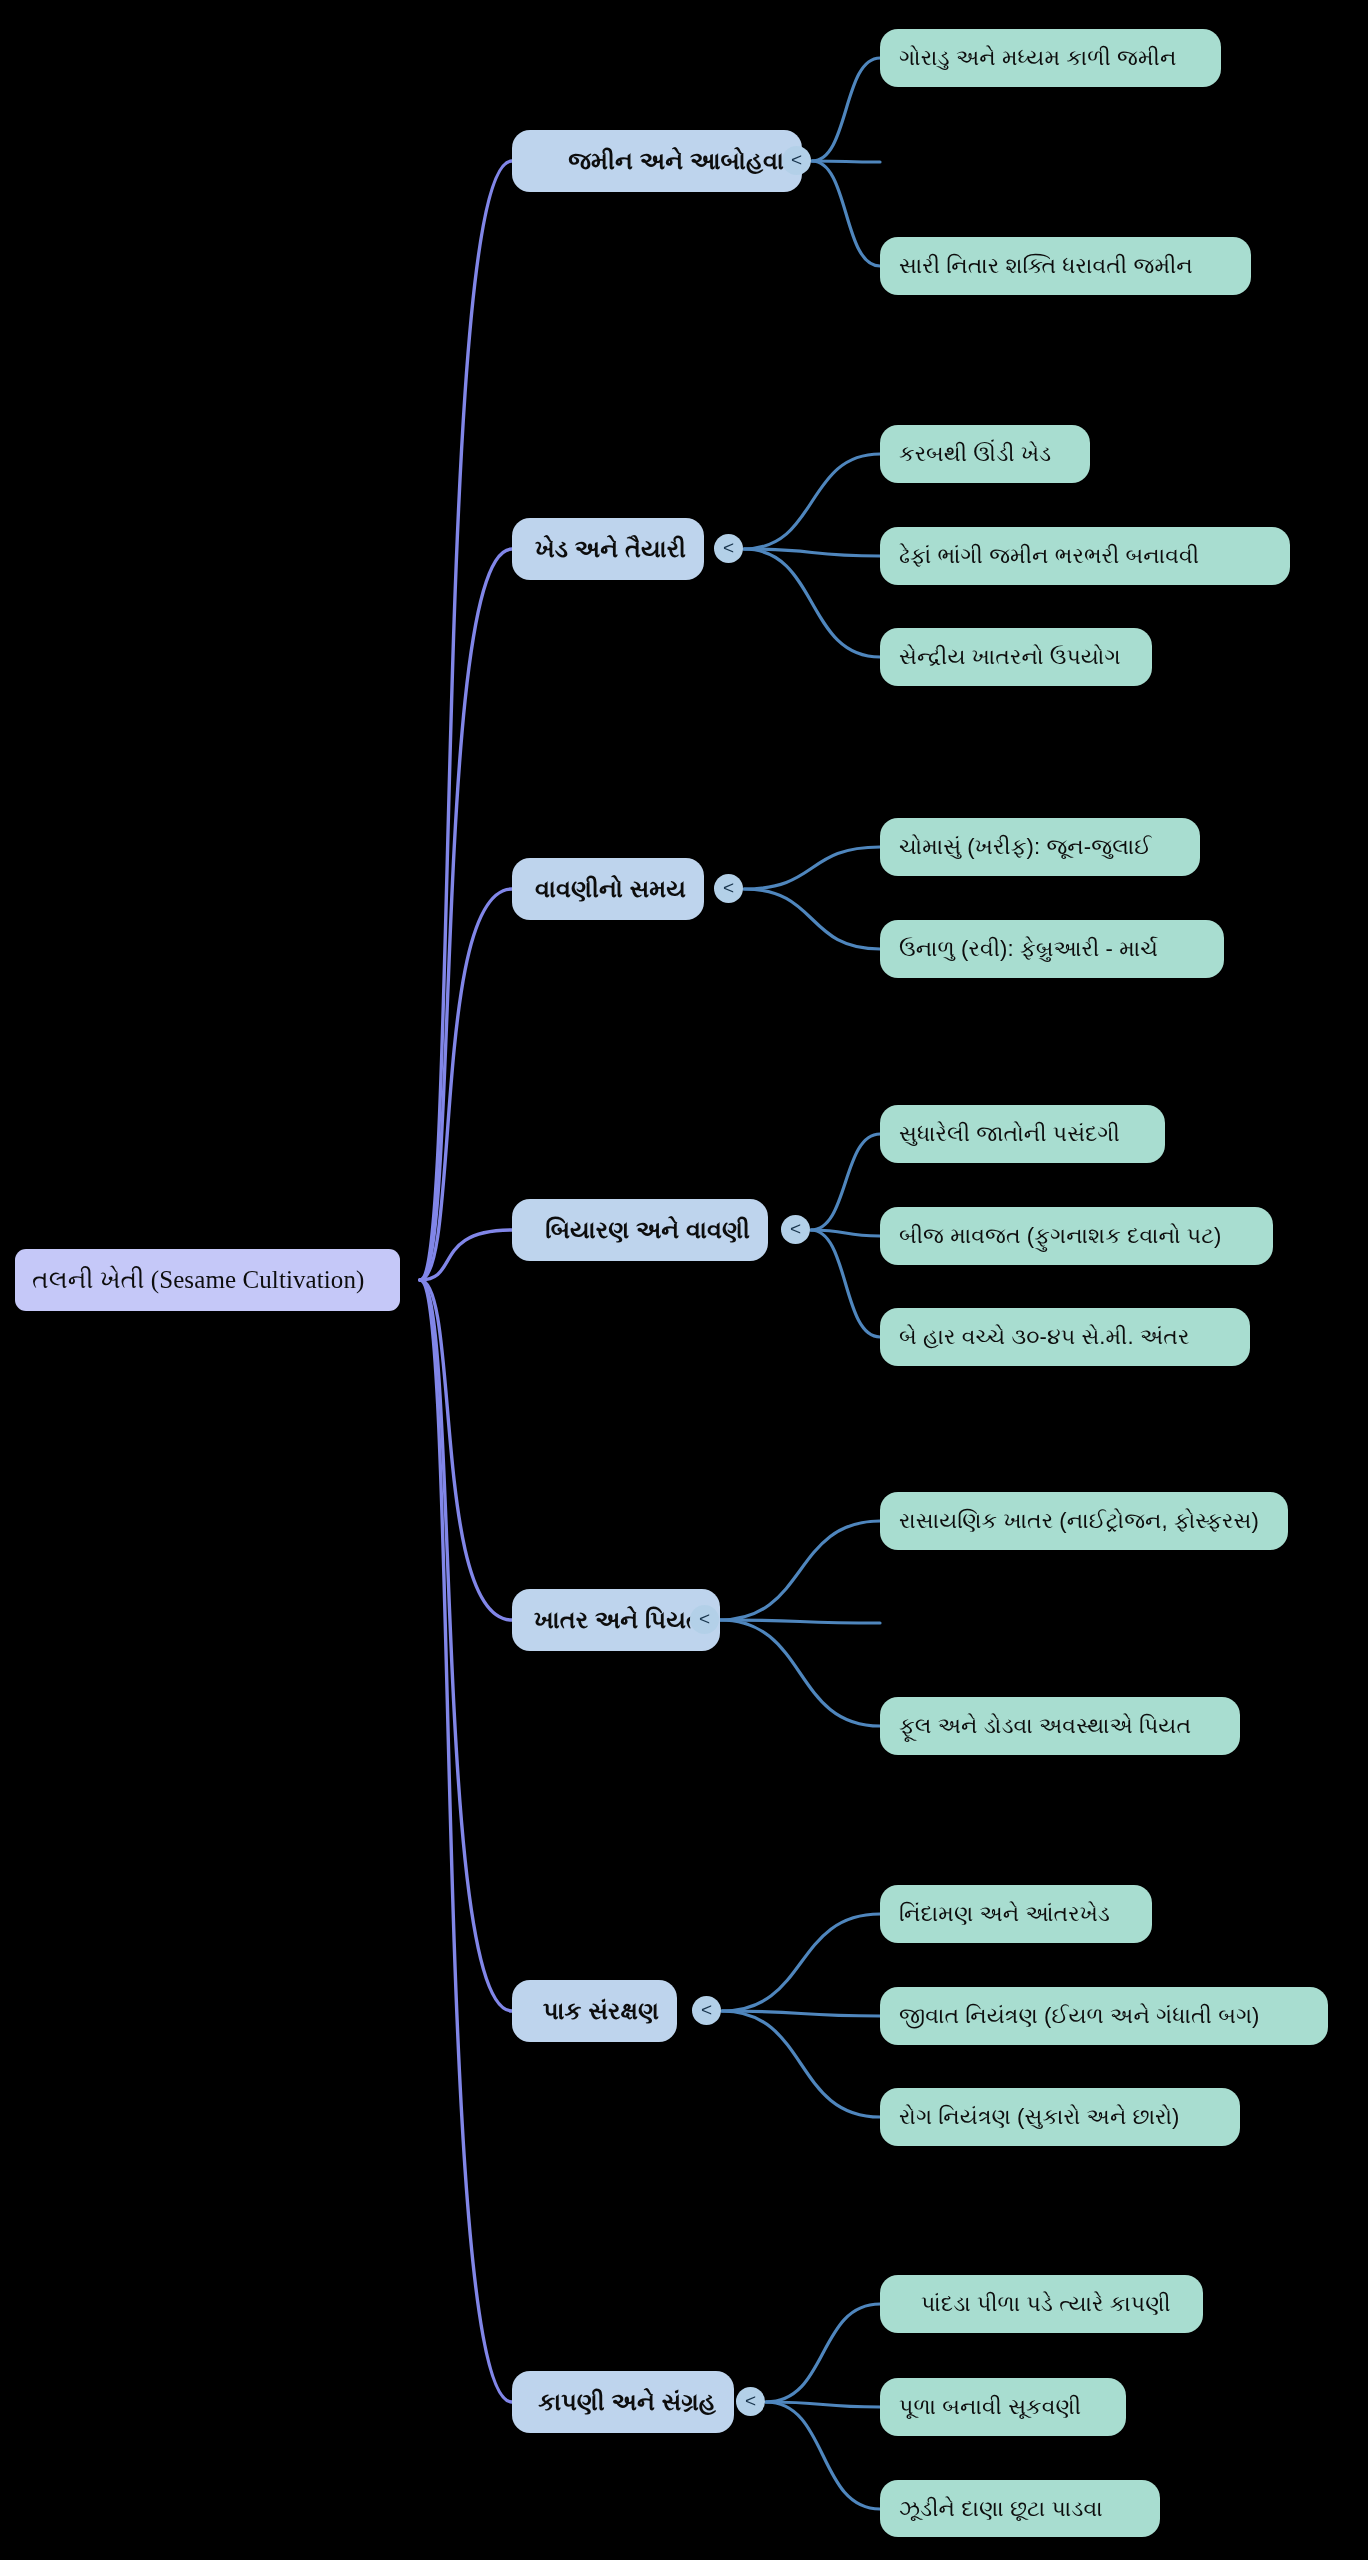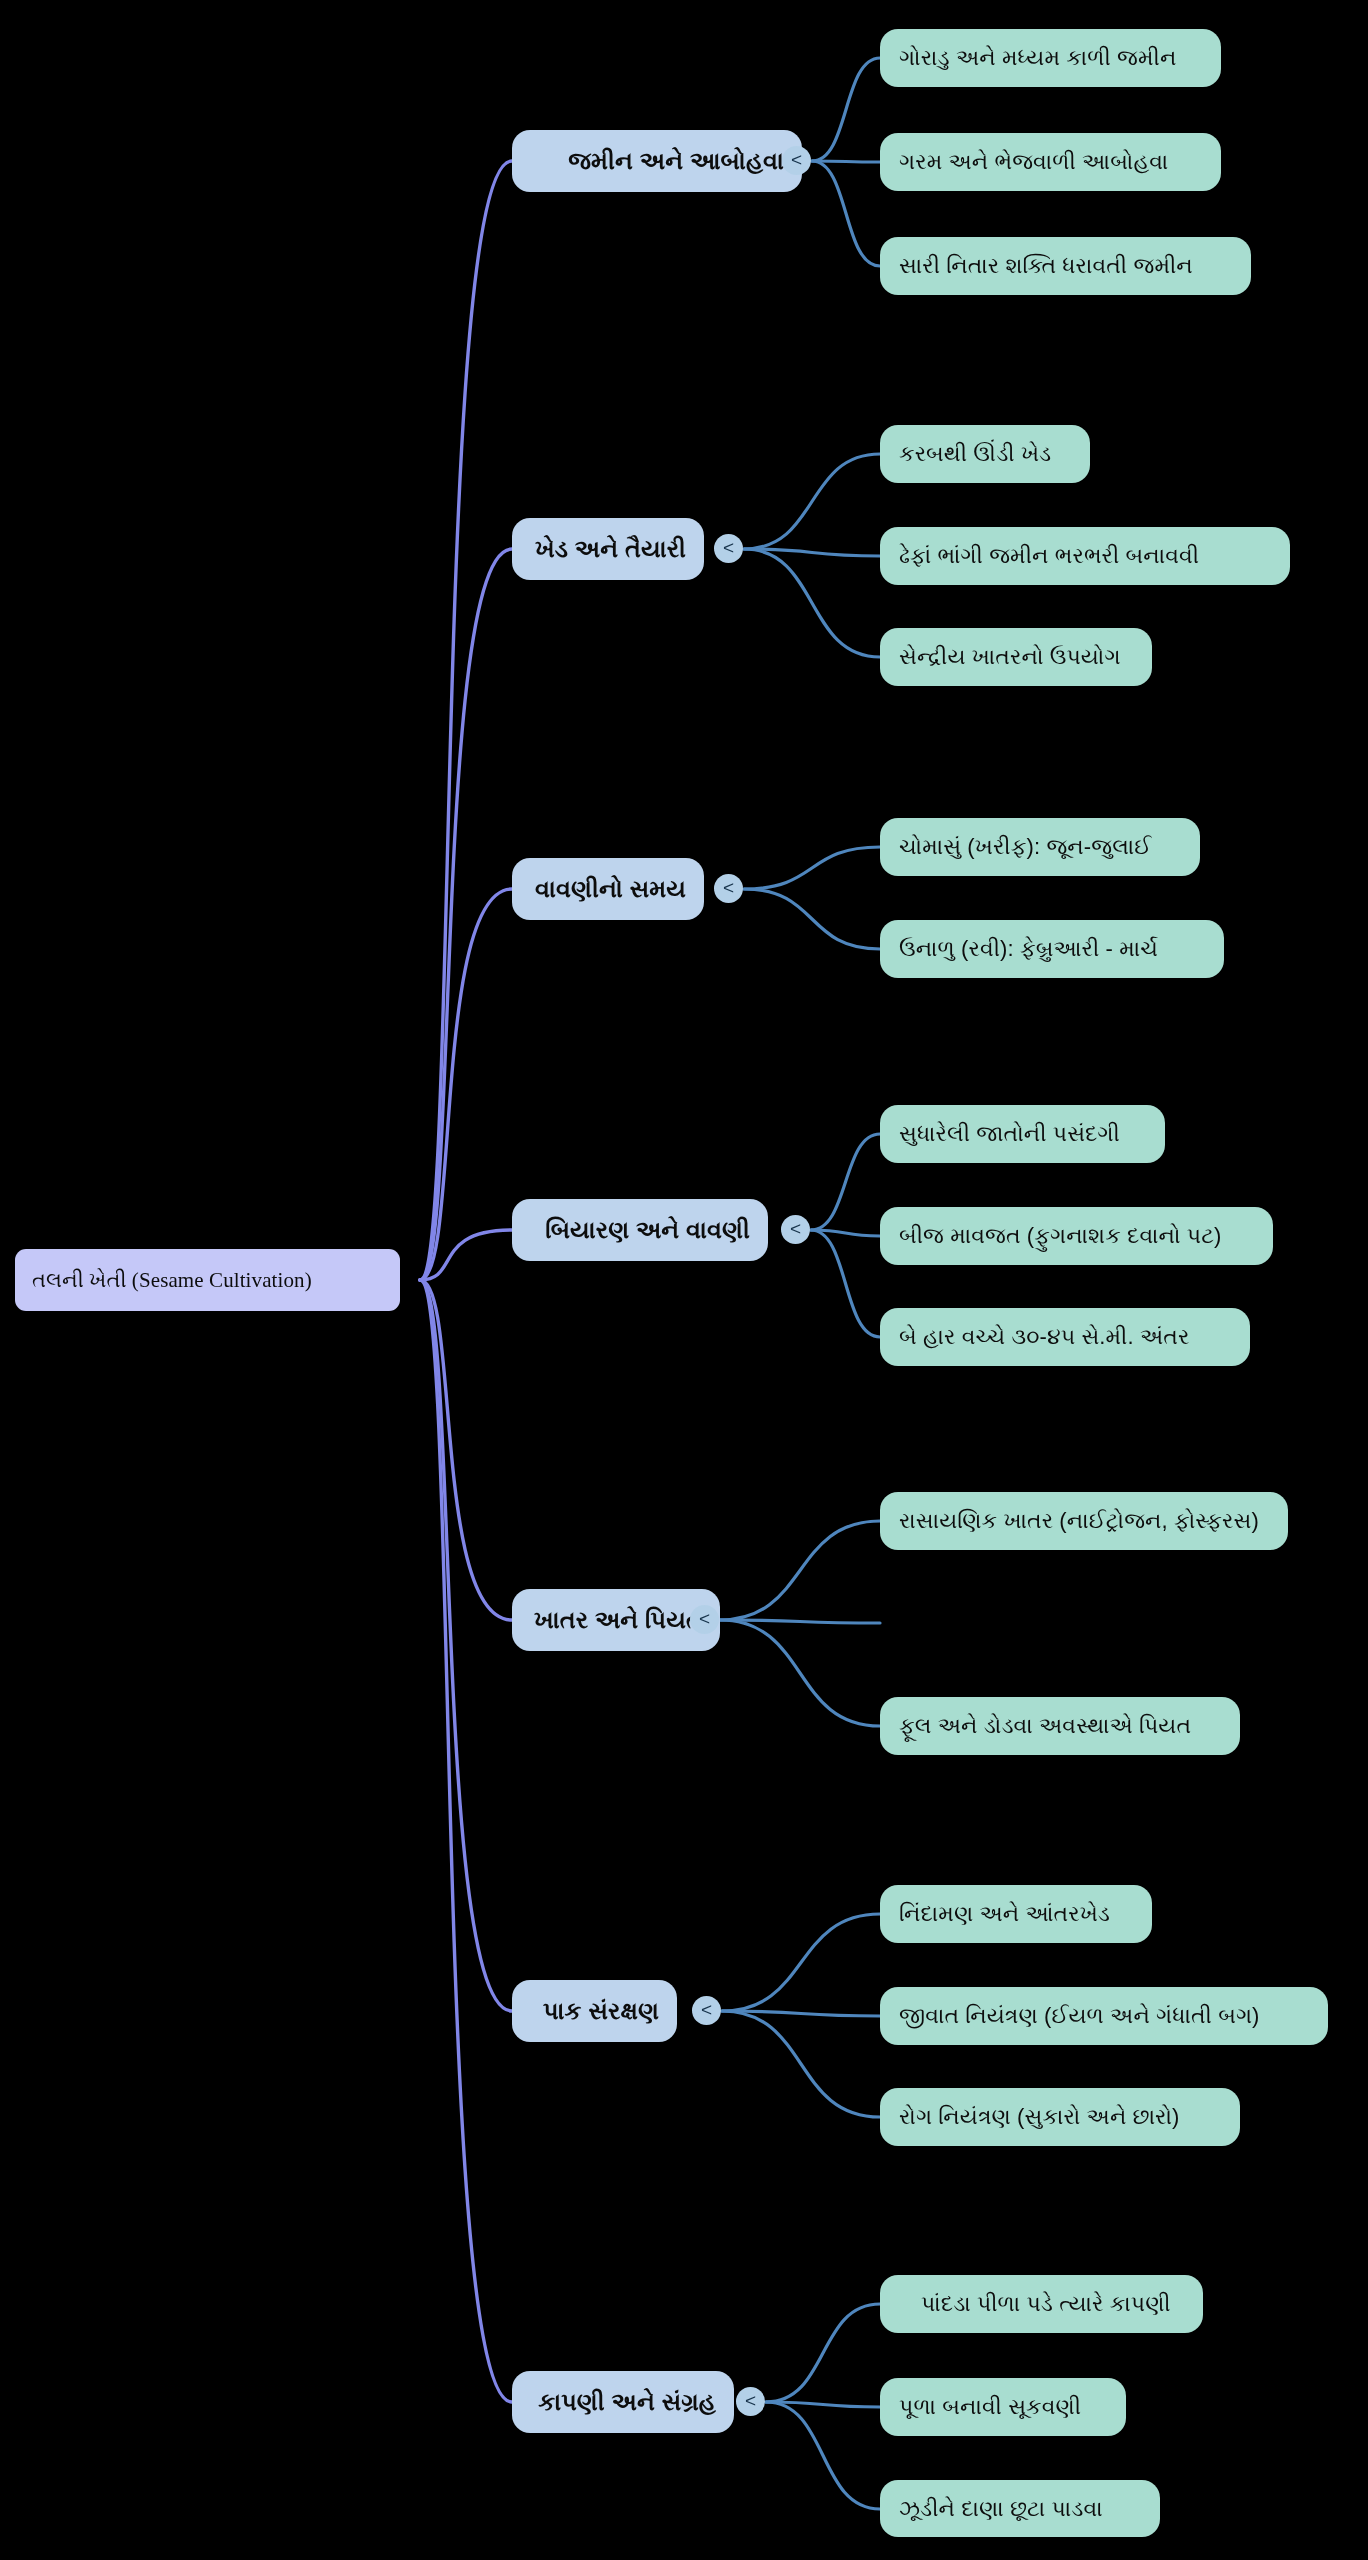--- a/index.html
+++ b/index.html
@@ -18,21 +18,21 @@
     border-radius:18px;
     color:#0d0d0d;
     white-space:nowrap;
     letter-spacing:.1px;
   }
   .node span{display:block;}
 
   .node.root{
     background:#c5c8f8;
     border-radius:11px;
-    font-size:21px;
+    font-size:25px;
     padding:0 17px;
     font-family:"Liberation Serif","DejaVu Serif",serif;
   }
   .node.branch{
     background:#bed4ed;
     font-size:24px;
     padding:0 18px;
     justify-content:flex-end;
     font-weight:bold;
   }
@@ -91,23 +91,20 @@
       <span>તલની ખેતી (Sesame Cultivation)</span>
     </div>
     <div class="node branch" style="left: 512px; top: 130px; width: 290px; height: 62px;">
       <span>જમીન અને આબોહવા</span>
     </div>
     <div class="toggle" style="left: 782px; top: 146px;">
       <span>&lt;</span>
     </div>
     <div class="node leaf" style="left: 880px; top: 29px; width: 341px; height: 58px;">
       <span>ગોરાડુ અને મધ્યમ કાળી જમીન</span>
-    </div>
-    <div class="node leaf" style="left: 880px; top: 133px; width: 341px; height: 58px;">
-      <span>ગરમ અને ભેજવાળી આબોહવા</span>
     </div>
     <div class="node leaf" style="left: 880px; top: 237px; width: 371px; height: 58px;">
       <span>સારી નિતાર શક્તિ ધરાવતી જમીન</span>
     </div>
     <div class="node branch" style="left: 512px; top: 518px; width: 192px; height: 62px;">
       <span>ખેડ અને તૈયારી</span>
     </div>
     <div class="toggle" style="left: 714px; top: 534px;">
       <span>&lt;</span>
     </div>

